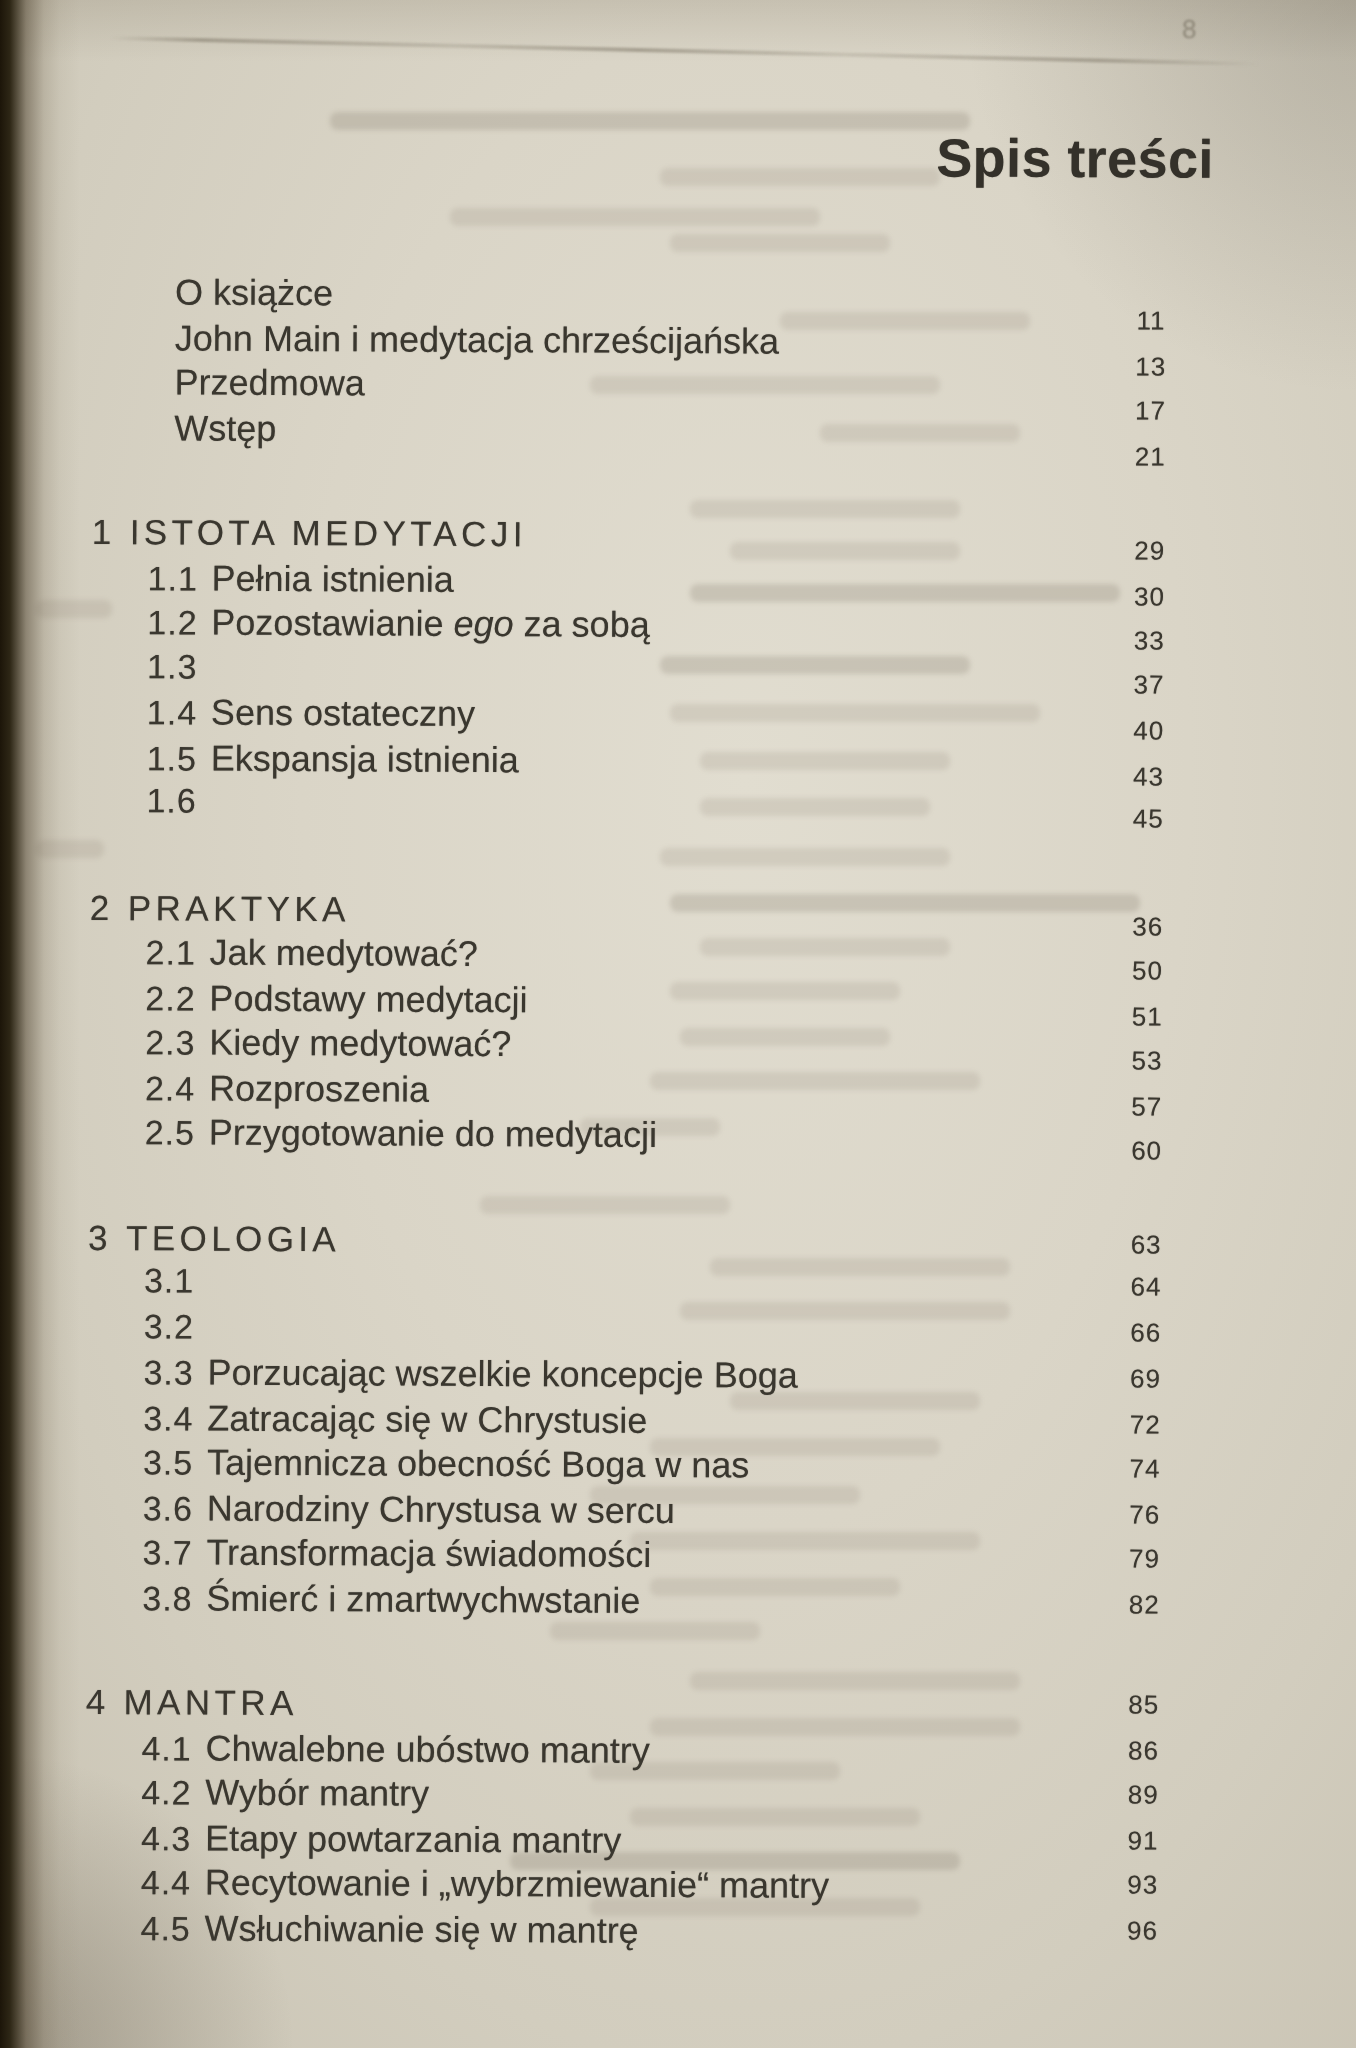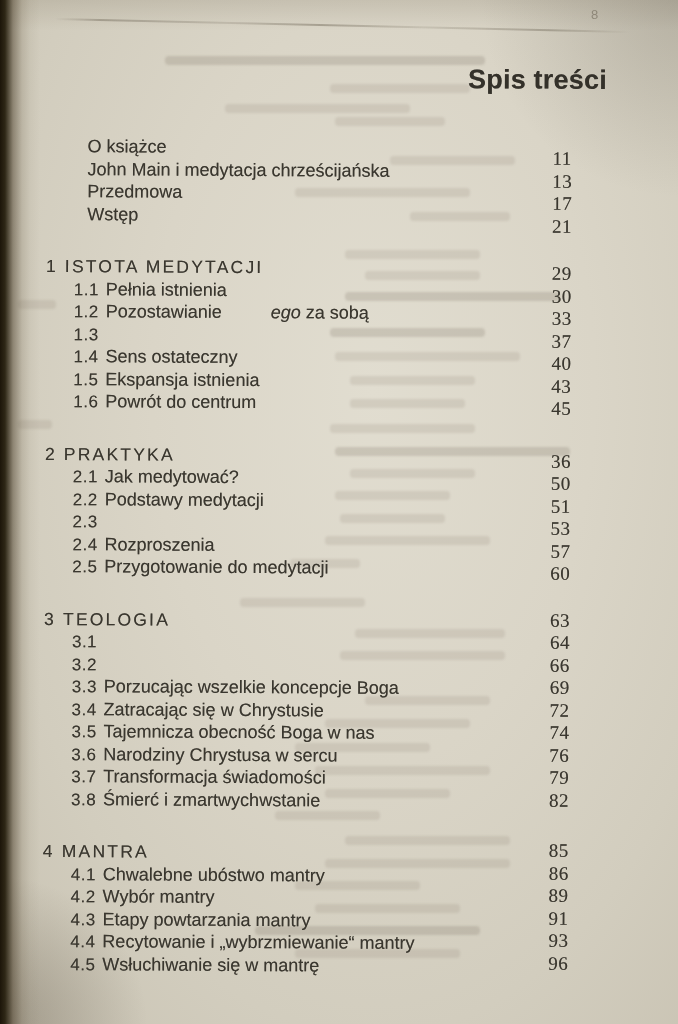--- a/index.html
+++ b/index.html
@@ -46,28 +46,28 @@
     color:#3a372f;transform:rotate(.3deg);transform-origin:left top;
     text-shadow:0 0 .5px rgba(58,55,47,.55);
     font-feature-settings:"onum";
   }
   .title{
     margin:0 -8px 0 0;font-size:27px;line-height:28px;font-weight:700;
     text-align:right;color:#34312a;letter-spacing:.2px;
   }
   .front-matter{margin-top:44px;}
   .row{display:flex;align-items:baseline;height:22.5px;line-height:22.5px;font-size:18px;}
-  .page-num{margin-left:auto;min-width:46px;text-align:left;font-size:19px;letter-spacing:.5px;font-family:Liberation Serif, serif;}
+  .page-num{margin-left:auto;min-width:46px;text-align:center;font-size:13px;letter-spacing:.5px;}
   .fm-label{margin-left:41px;}
   .section{margin-top:0;}
   .row.header{margin-top:30px;font-size:17.5px;letter-spacing:2.2px;}
   .sec-num{margin-right:7px;}
   .entry-num{margin-left:28px;width:30px;font-size:17px;letter-spacing:.5px;}
   .entry-label{margin-left:2px;}
-  .entry-label em{font-style:italic;margin-left:44px;}
+  .entry-label em{font-style:italic;}
   
   .g0 .page-num{transform:translateY(10px);}
   .g1 .page-num{transform:translateY(5px);}
   .g2 .page-num{transform:translateY(5px);}
   .g3 .page-num{transform:translateY(-1px);}
   .g4 .page-num{transform:translateY(-3px);}
 </style>
 </head>
 <body>
 
@@ -162,21 +162,20 @@
         <span class="entry-label"><span>Sens ostateczny</span><em></em><span></span></span>
         <span class="page-num">40</span>
       </div>
       <div class="row">
         <span class="entry-num">1.5</span>
         <span class="entry-label"><span>Ekspansja istnienia</span><em></em><span></span></span>
         <span class="page-num">43</span>
       </div>
       <div class="row">
         <span class="entry-num">1.6</span>
-        <span class="entry-label"><span>Powrót do centrum</span><em></em><span></span></span>
         <span class="page-num">45</span>
       </div>
     </div>
 
     <div class="section g2">
       <div class="row header">
         <span class="sec-num">2</span>
         <span class="sec-title">PRAKTYKA</span>
         <span class="page-num">36</span>
       </div>
@@ -185,20 +184,21 @@
         <span class="entry-label"><span>Jak medytować?</span><em></em><span></span></span>
         <span class="page-num">50</span>
       </div>
       <div class="row">
         <span class="entry-num">2.2</span>
         <span class="entry-label"><span>Podstawy medytacji</span><em></em><span></span></span>
         <span class="page-num">51</span>
       </div>
       <div class="row">
         <span class="entry-num">2.3</span>
+        <span class="entry-label"><span>Kiedy medytować?</span><em></em><span></span></span>
         <span class="page-num">53</span>
       </div>
       <div class="row">
         <span class="entry-num">2.4</span>
         <span class="entry-label"><span>Rozproszenia</span><em></em><span></span></span>
         <span class="page-num">57</span>
       </div>
       <div class="row">
         <span class="entry-num">2.5</span>
         <span class="entry-label"><span>Przygotowanie do medytacji</span><em></em><span></span></span>

